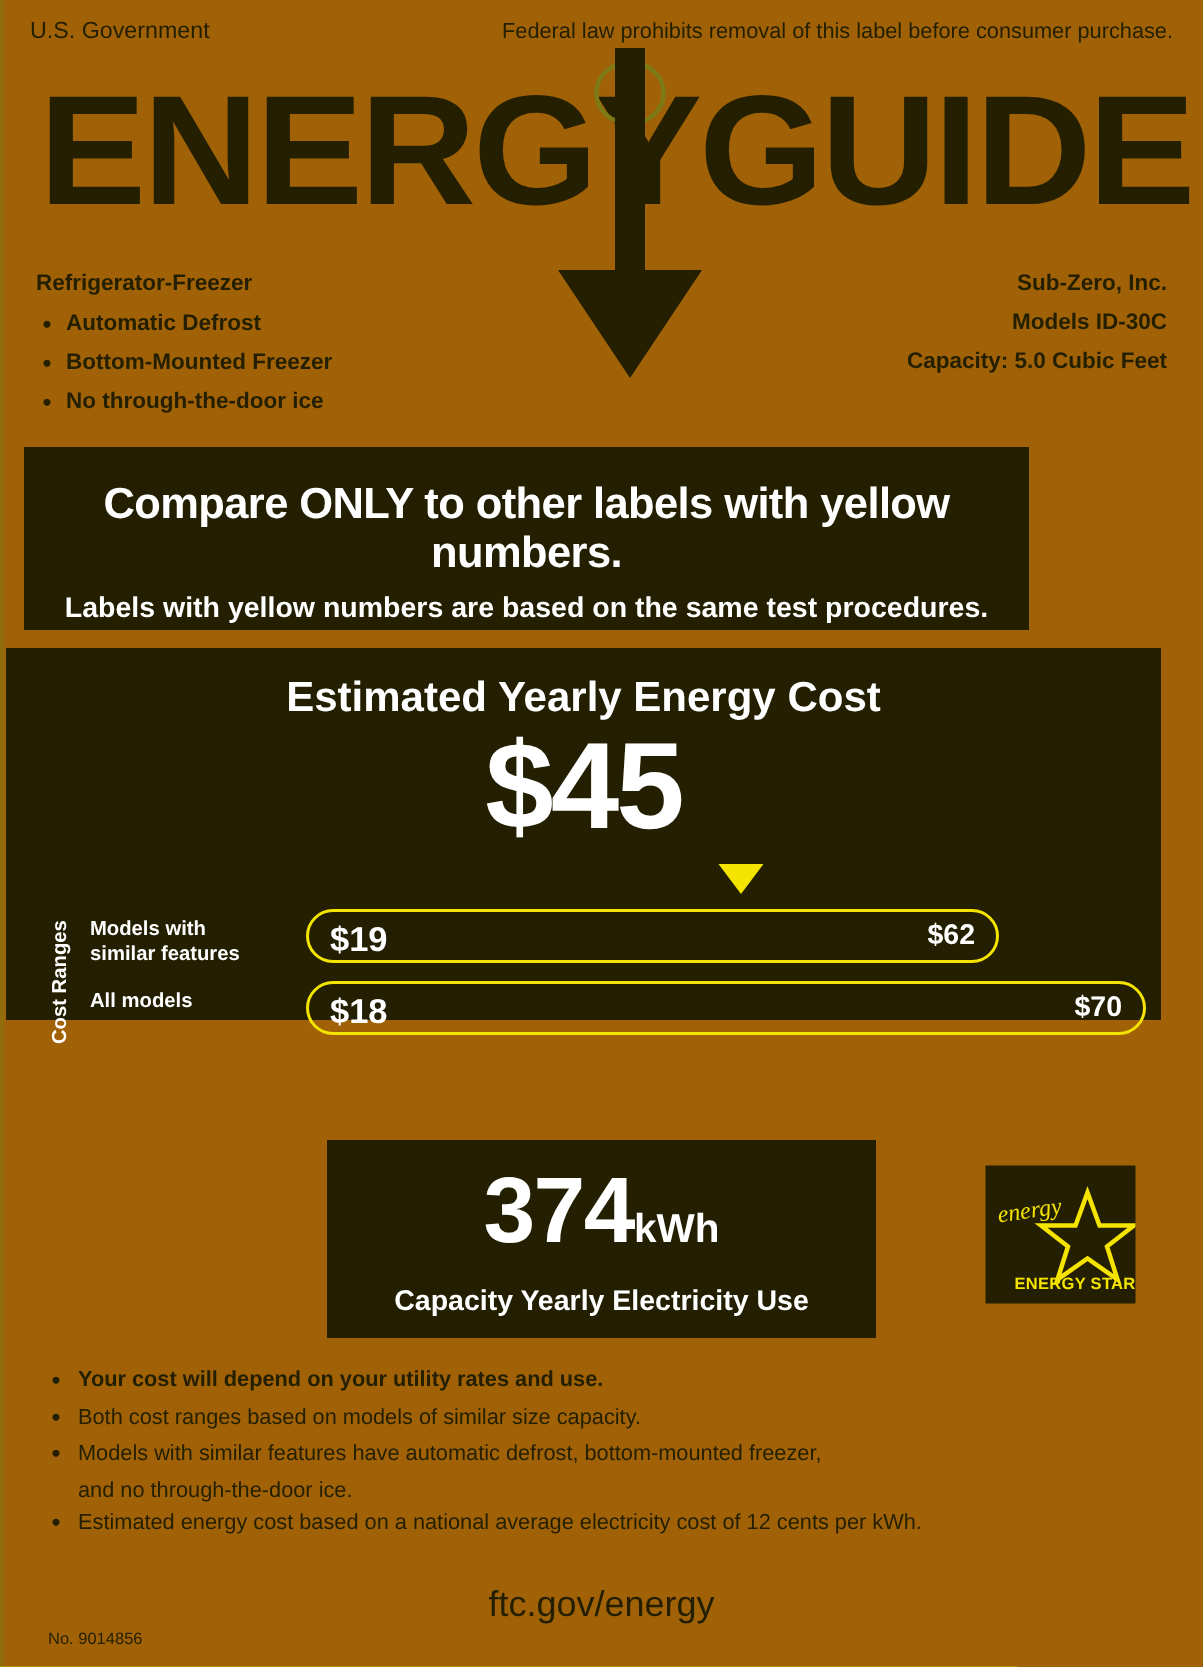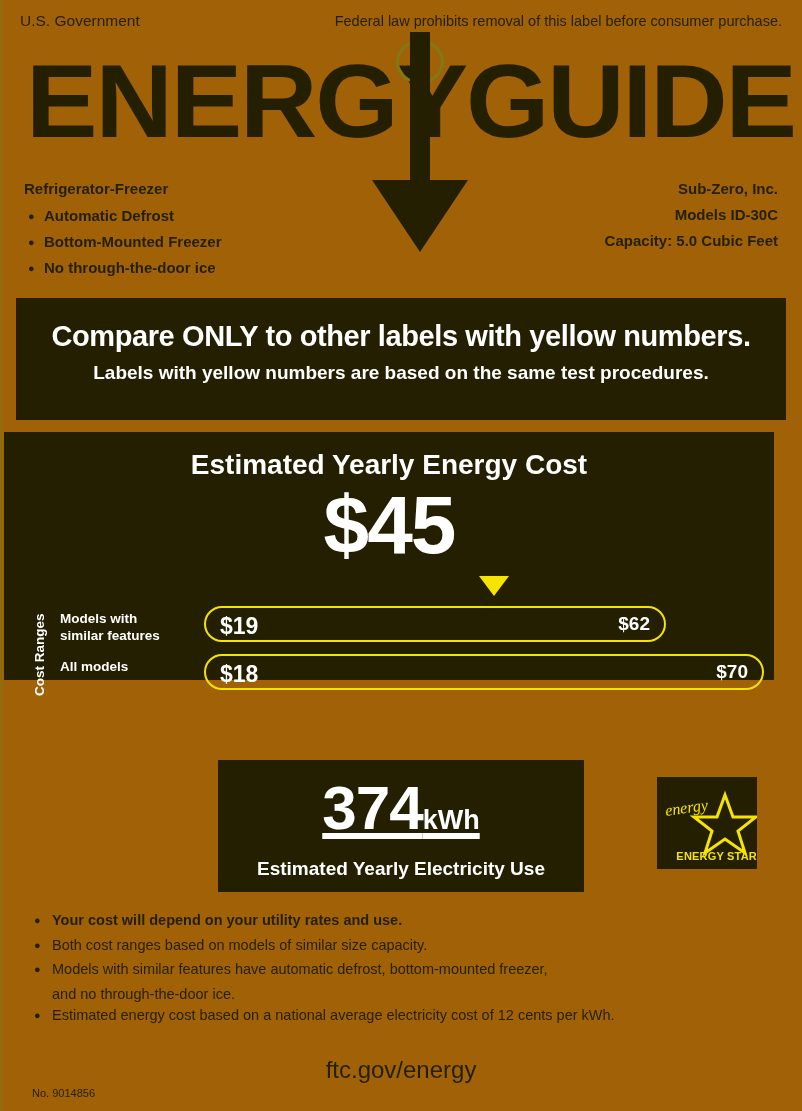--- a/index.html
+++ b/index.html
@@ -132,21 +132,21 @@
     font-size: 15px;
     font-weight: bold;
     line-height: 26px;
   }
 
   
   .compare {
     position: absolute;
     top: 298px;
     left: 16px;
-    width: 770px;
+    width: 670px;
     height: 122px;
     background: #231f00;
     color: #ffffff;
     text-align: center;
     box-sizing: border-box;
     padding-top: 22px;
   }
   .compare .l1 {
     font-size: 29px;
     font-weight: bold;
@@ -265,21 +265,20 @@
     color: #ffffff;
     text-align: center;
     box-sizing: border-box;
   }
   .kwhbox .num {
     font-size: 62px;
     font-weight: bold;
     line-height: 68px;
     padding-top: 14px;
     letter-spacing: -1px;
-    text-decoration: underline;
   }
   .kwhbox .num .unit {
     font-size: 27px;
     font-weight: bold;
     letter-spacing: 0;
   }
   .kwhbox .cap {
     font-size: 19px;
     font-weight: bold;
     margin-top: 4px;
@@ -430,21 +429,21 @@
         <span class="lo">$18</span>
         <span class="hi">$70</span>
       </div>
     </div>
   </div>
 
   <div class="kwhbox">
     <div class="num">
       <span>374</span><span class="unit">kWh</span>
     </div>
-    <div class="cap">Estimated Yearly Electricity Use</div>
+    <div class="cap">Capacity Yearly Electricity Use</div>
   </div>
 
   <div class="estar">
     <svg width="100" height="92">
       <polygon points="68,18 76,40 99,40 81,54 88,76 68,62 48,76 55,54 37,40 60,40" fill="none" stroke="#f5e400" stroke-width="3"></polygon>
     </svg>
     <div class="energy-script">energy</div>
     <div class="word">ENERGY STAR</div>
   </div>
 

